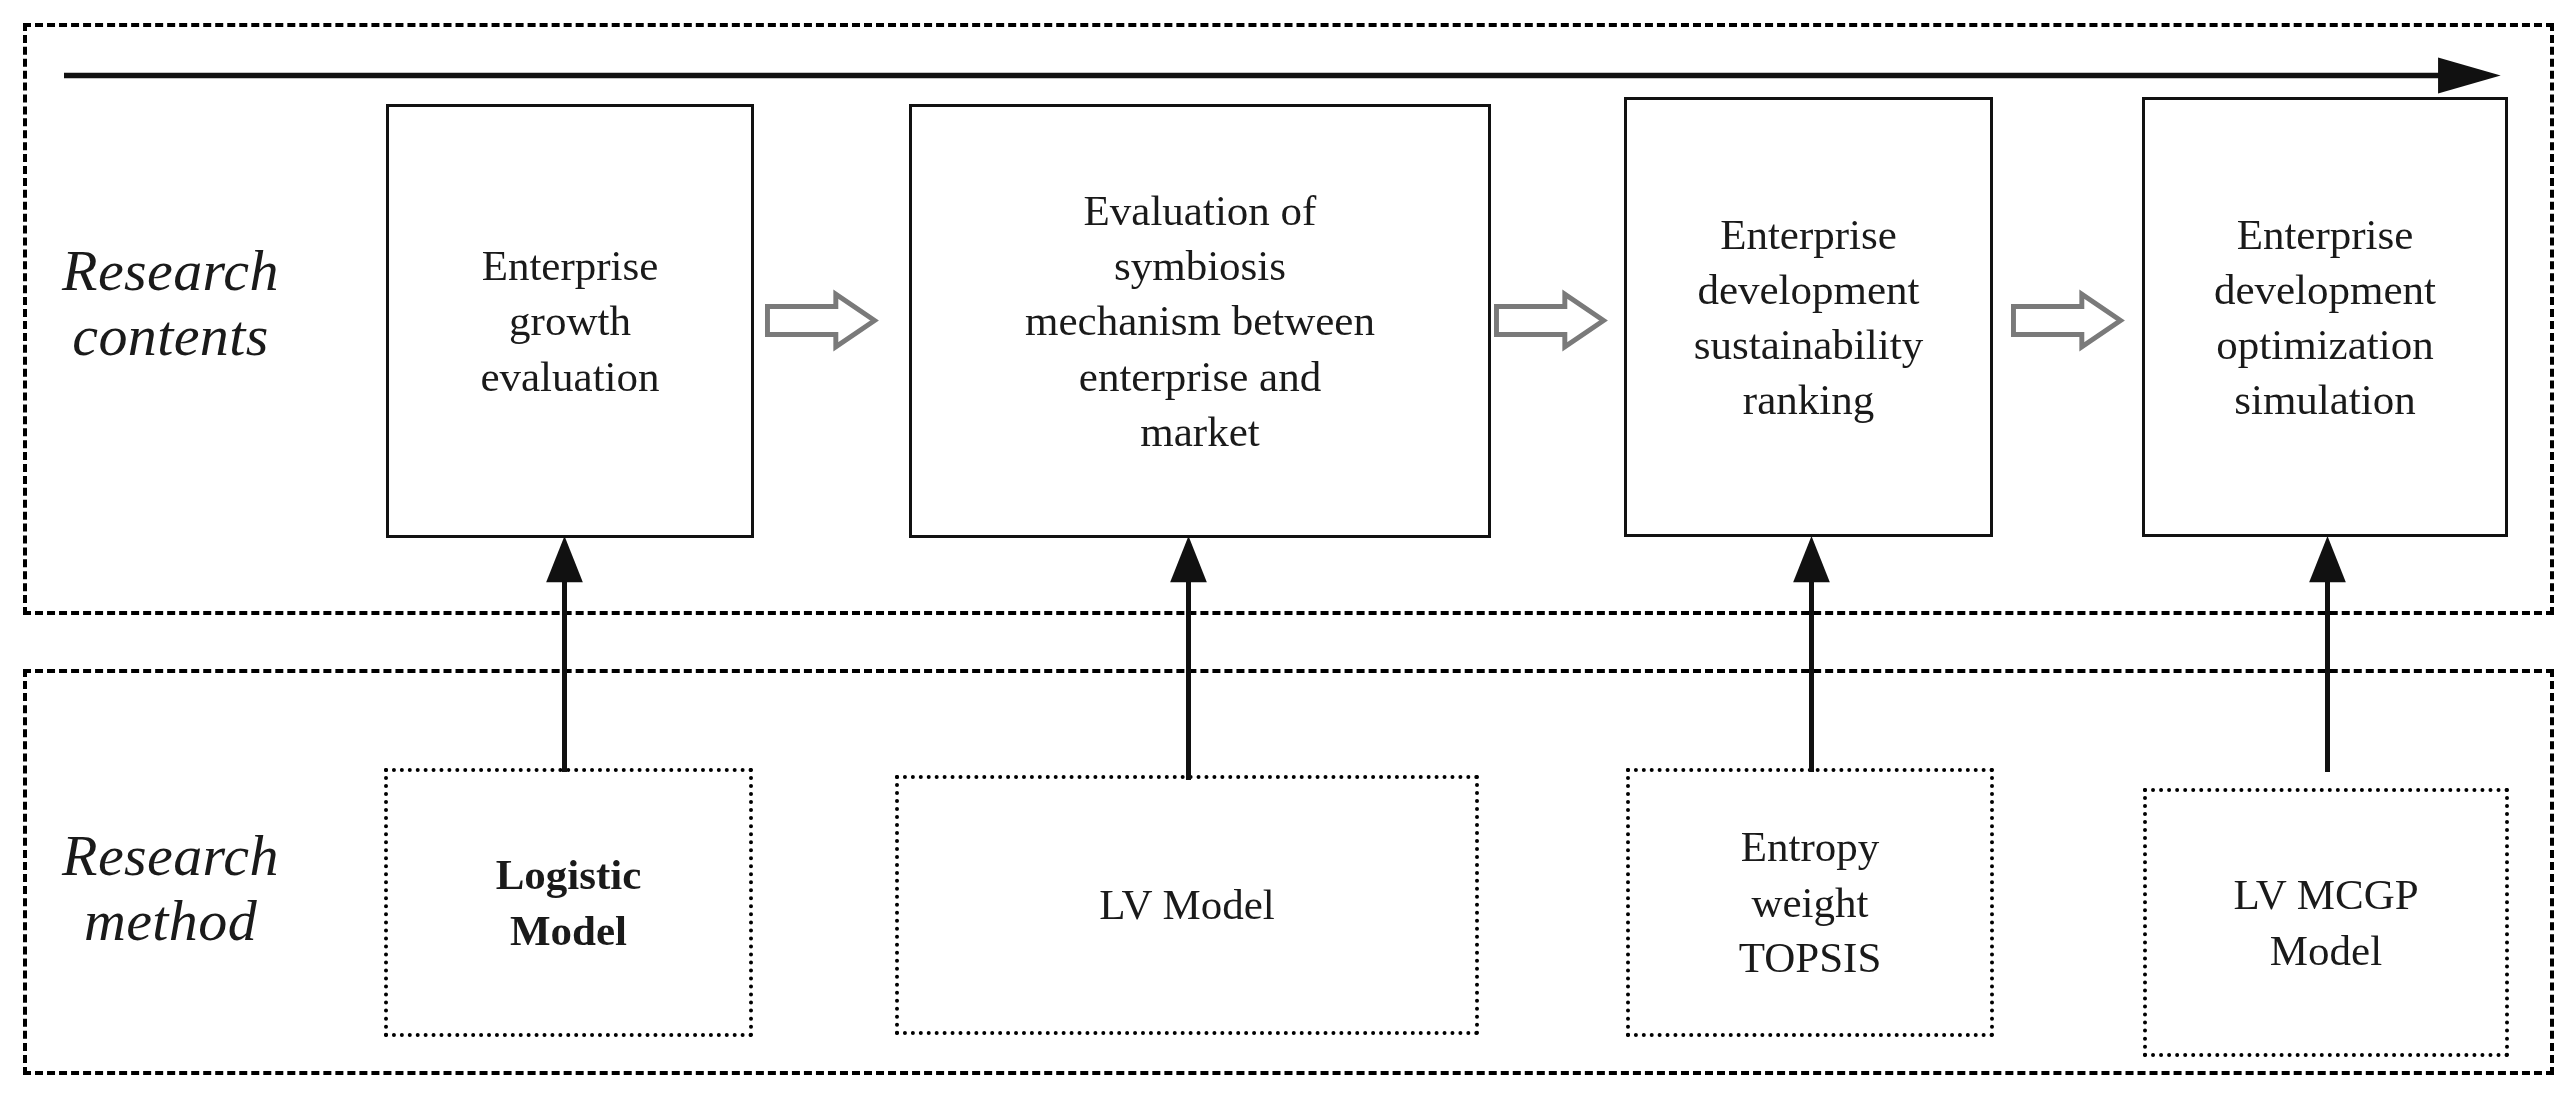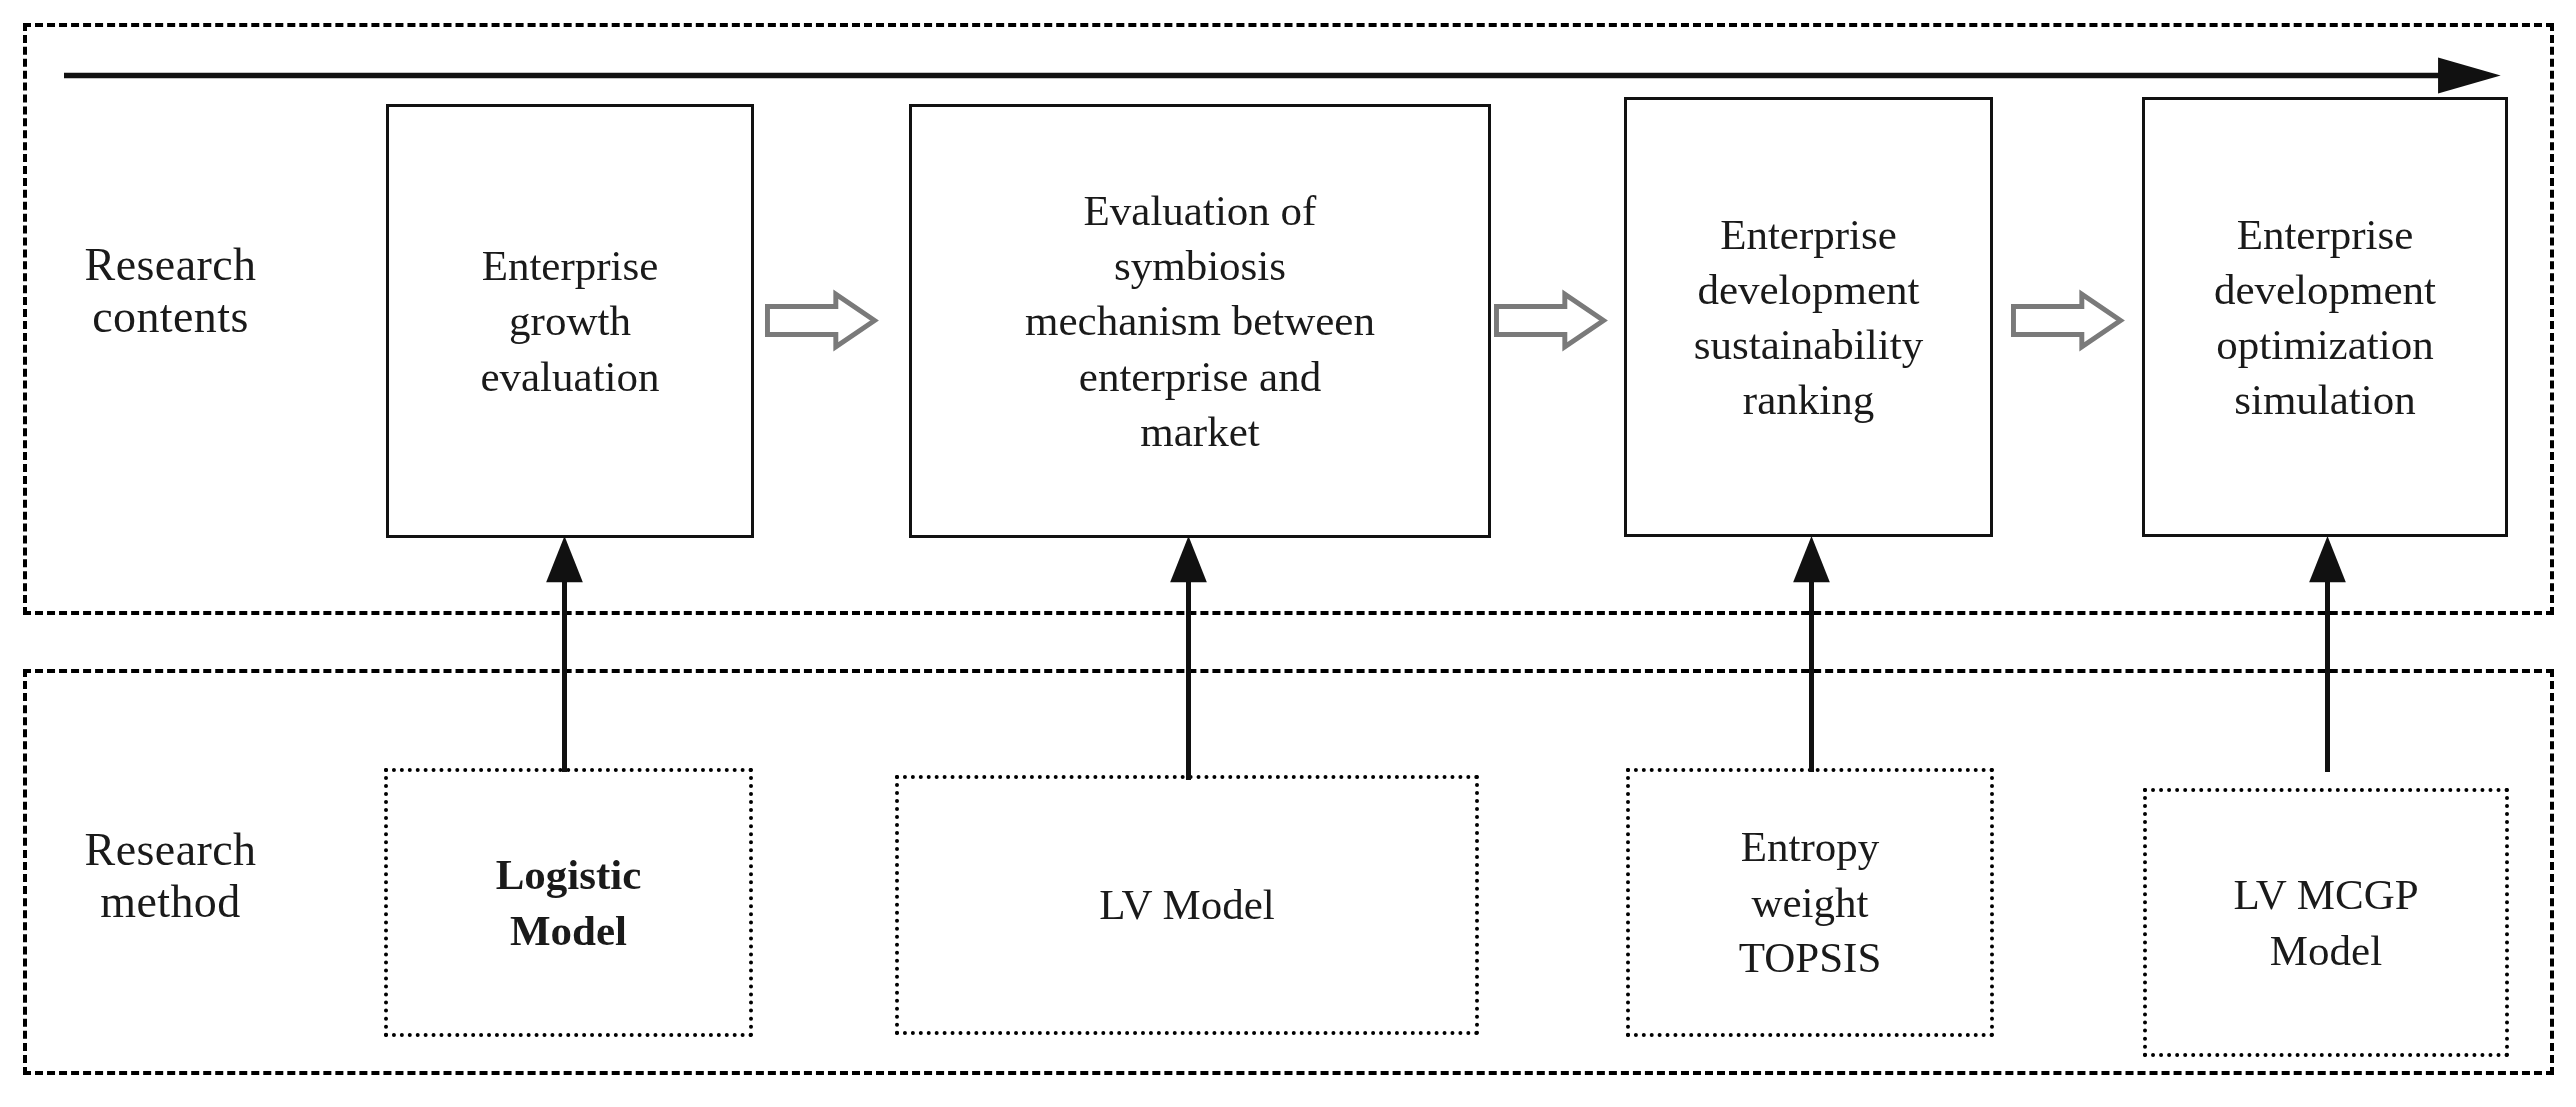--- a/index.html
+++ b/index.html
@@ -22,21 +22,22 @@
     border: 4.1px dashed #000000;
     box-sizing: border-box;
     background: transparent;
   }
   #contents-container { left: 23px;  top: 23px;   width: 2531px; height: 592px; }
   #method-container   { left: 23px;  top: 669px;  width: 2531px; height: 406px; }
 
   
   .row-label {
     position: absolute;
-    font-size: 46px;
+    font-style: italic;
+    font-size: 58px;
     line-height: 1.12;
     color: #1a1a1a;
     text-align: center;
     white-space: pre-line;
     letter-spacing: 0.4px;
   }
   #contents-label { left: 51px; top: 239px; width: 239px; }
   #method-label   { left: 51px; top: 824px; width: 239px; }
 
   

